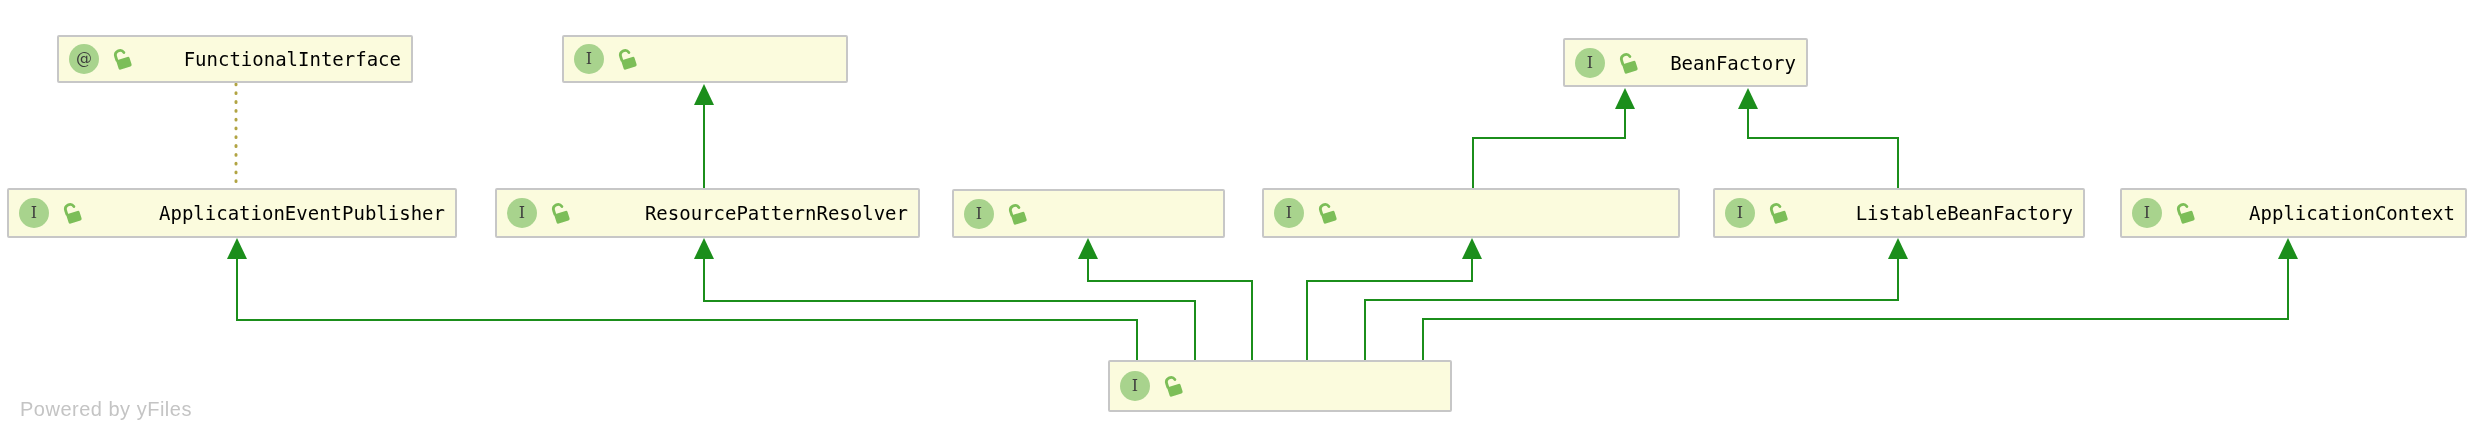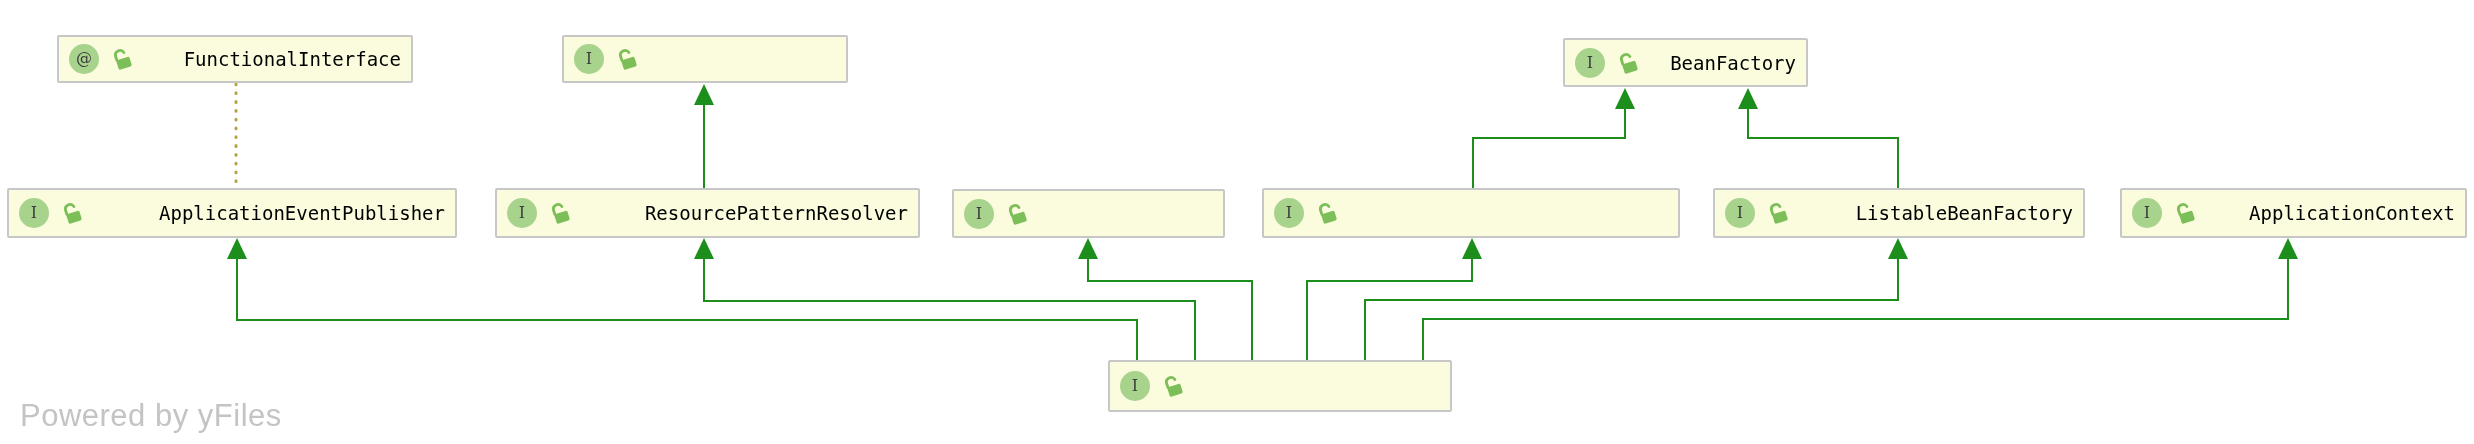--- a/index.html
+++ b/index.html
@@ -47,21 +47,21 @@
     font-size: 19px;
     color: var(--label, #000000);
     white-space: nowrap;
     padding: 0 2px;
   }
   .watermark {
     position: absolute;
     left: 20px;
     top: 398px;
     font-family: "Liberation Sans", sans-serif;
-    font-size: 31px;
+    font-size: 20px;
     color: var(--watermark, #c4c4c4);
     letter-spacing: 0.5px;
     cursor: pointer;
   }
 </style>
 </head>
 <body>
 
 <div class="canvas" style="--bg: #ffffff; --node-fill: #fbfbdd; --node-border: #c7c7c7; --label: #000000; --icon-circle: #a8d38d; --icon-glyph: #3d3d3d; --watermark: #c4c4c4;">
   <svg id="edges-layer" width="2474" height="444" viewBox="0 0 2474 444" xmlns="http://www.w3.org/2000/svg">

